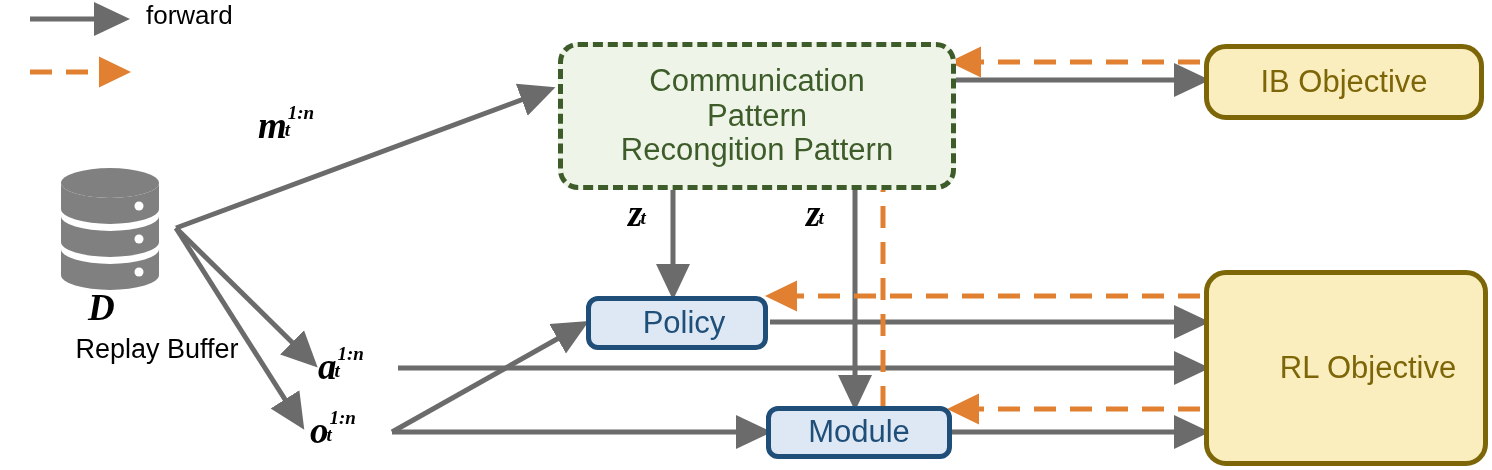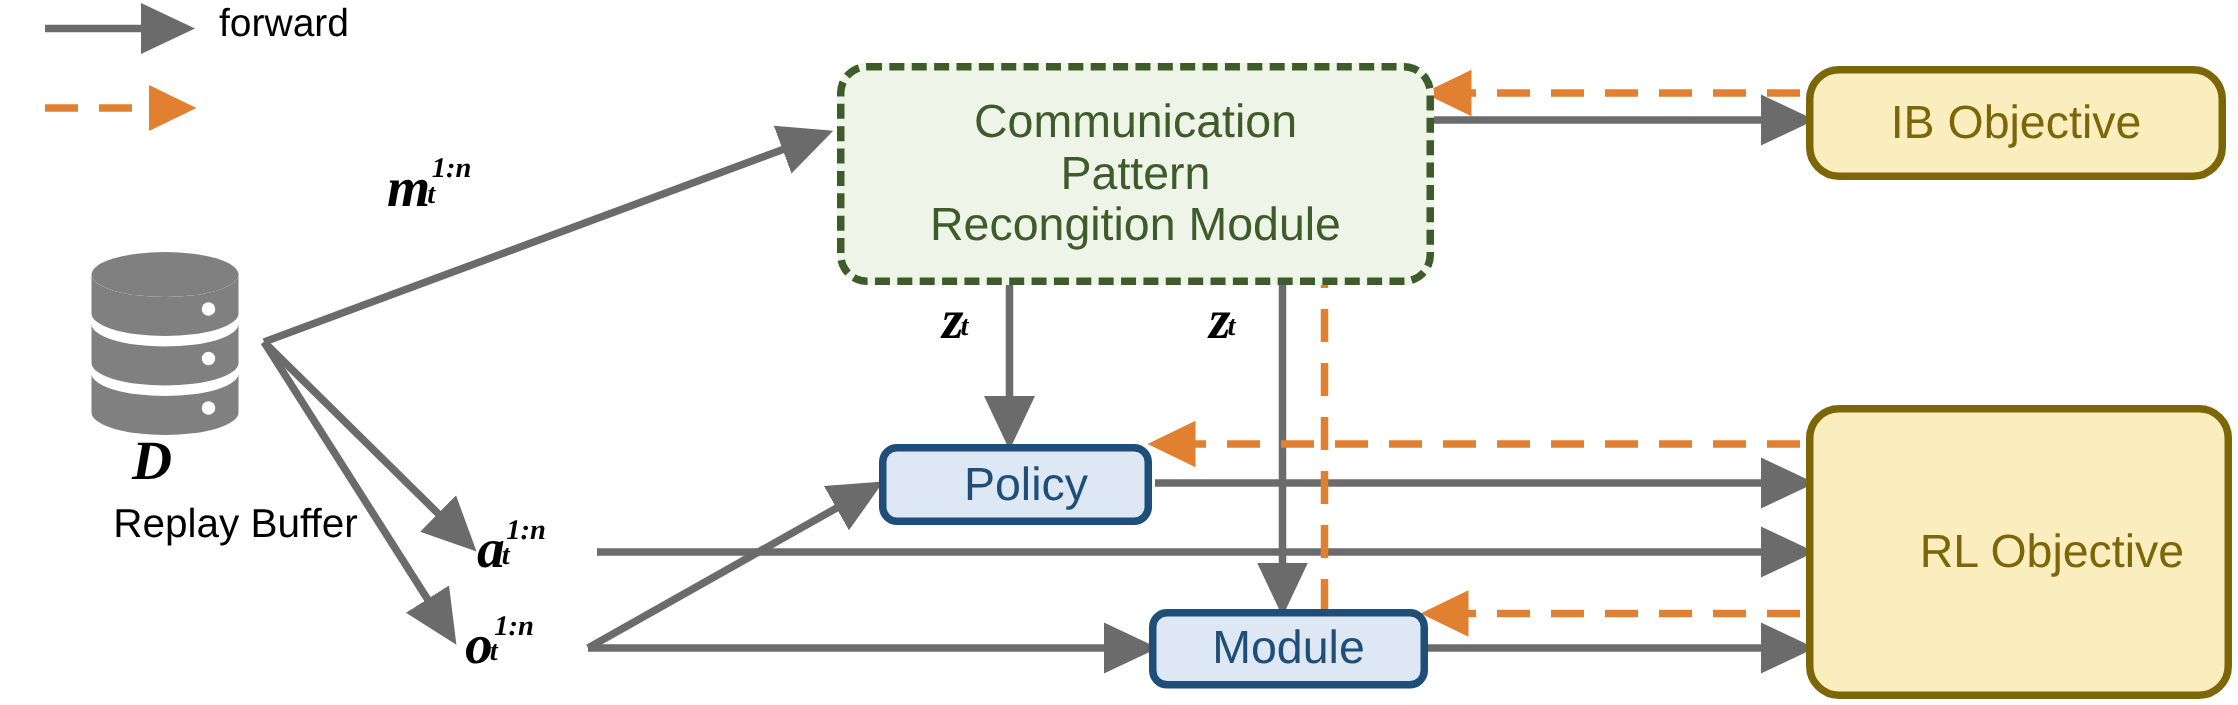--- a/index.html
+++ b/index.html
@@ -96,21 +96,21 @@
       <circle cx="139" cy="272" r="4.5" fill="#ffffff"></circle>
     </g>
   </svg>
 
   <div class="legend-text" style="left:146px;top:0;">forward</div>
 
   <div class="node module" style="left:558px;top:10px;width:398px;height:148px;
        flex-direction:column;margin-top:32px;">
     <div>Communication</div>
     <div>Pattern</div>
-    <div>Recongition Module</div>
+    <div>Recongition Pattern</div>
   </div>
 
   <div class="node objective" style="left:1204px;top:44px;width:280px;height:76px;">
     <span>IB Objective</span>
   </div>
 
   <div class="node objective" style="left:1204px;top:270px;width:284px;height:196px;padding-left:44px;">
     <span>RL Objective</span>
   </div>
 

